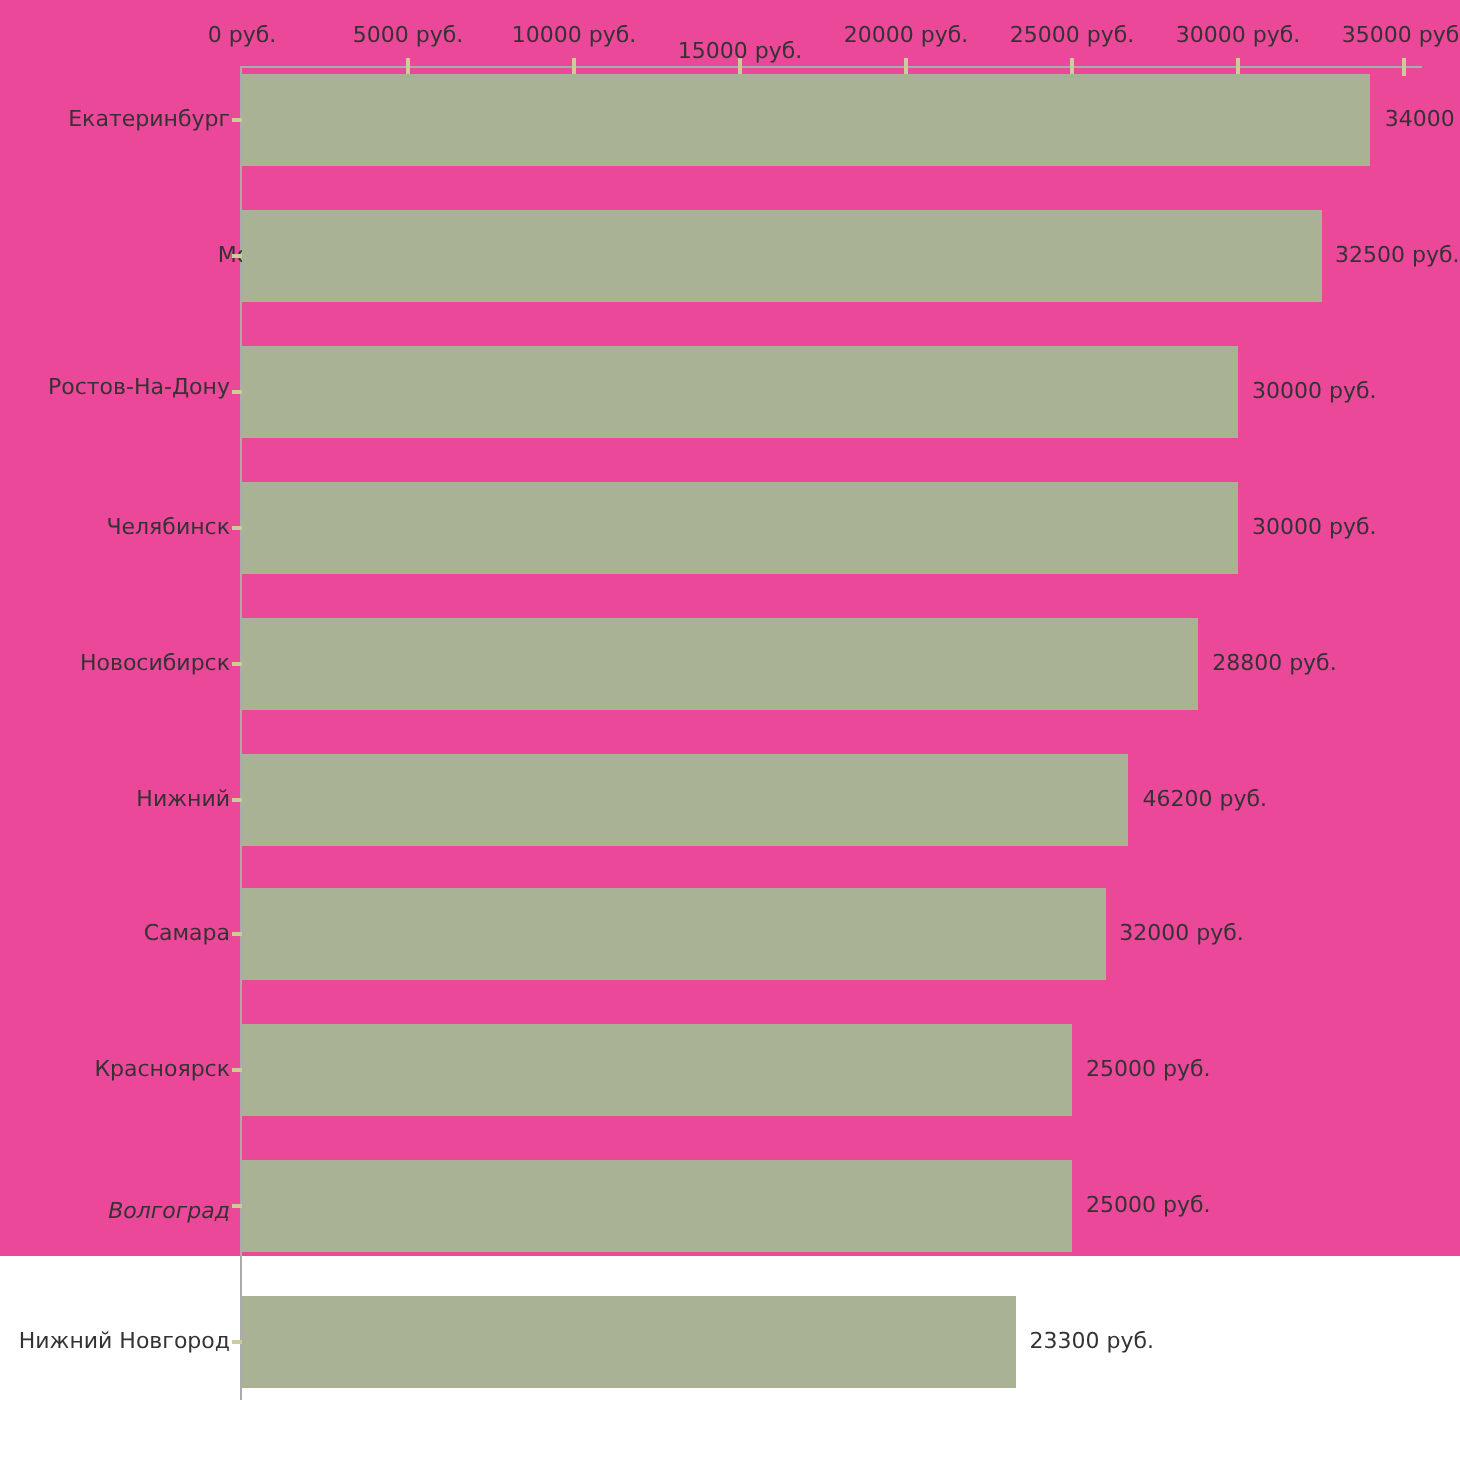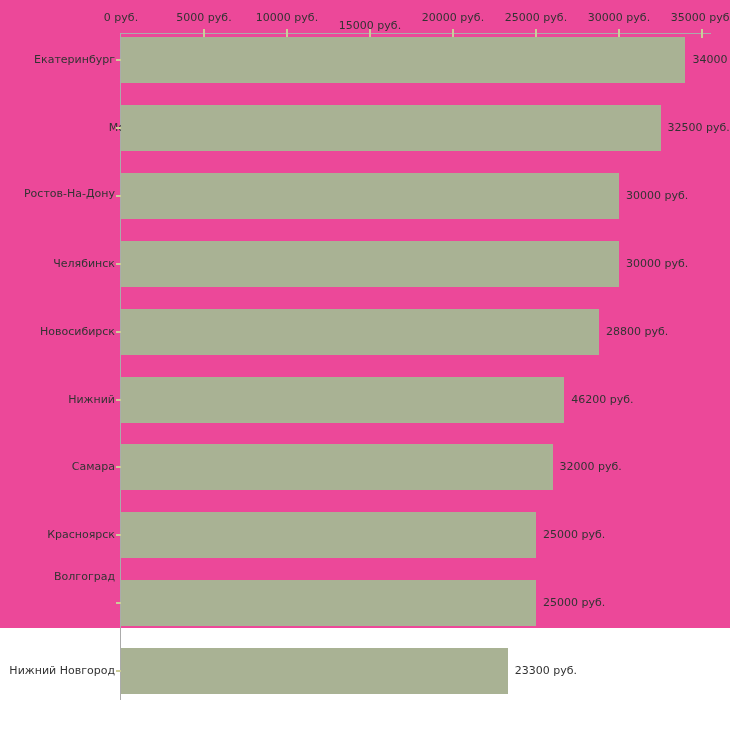--- a/index.html
+++ b/index.html
@@ -115,21 +115,21 @@
       <div class="bar" style="left: 121px; top: 376.5px; width: 443.22px; height: 46px; background: rgb(169, 178, 148);"></div>
       <div class="value-label" style="left: 571.22px; top: 392.5px;">46200 руб.</div>
       <div class="cat-label" style="top: 460.4px;">Самара</div>
       <div class="ytick" style="left: 116px; top: 466.4px; width: 5px;"></div>
       <div class="bar" style="left: 121px; top: 444.4px; width: 431.6px; height: 46px; background: rgb(169, 178, 148);"></div>
       <div class="value-label" style="left: 559.6px; top: 460.4px;">32000 руб.</div>
       <div class="cat-label" style="top: 528.3px;">Красноярск</div>
       <div class="ytick" style="left: 116px; top: 534.3px; width: 5px;"></div>
       <div class="bar" style="left: 121px; top: 512.3px; width: 415px; height: 46px; background: rgb(169, 178, 148);"></div>
       <div class="value-label" style="left: 543px; top: 528.3px;">25000 руб.</div>
-      <div class="cat-label" style="top: 570px;">Волгоград</div>
+      <div class="cat-label" style="top: 599px; font-style: italic;">Волгоград</div>
       <div class="ytick" style="left: 116px; top: 602.2px; width: 5px;"></div>
       <div class="bar" style="left: 121px; top: 580.2px; width: 415px; height: 46px; background: rgb(169, 178, 148);"></div>
       <div class="value-label" style="left: 543px; top: 596.2px;">25000 руб.</div>
       <div class="cat-label" style="top: 664.1px;">Нижний Новгород</div>
       <div class="ytick" style="left: 116px; top: 670.1px; width: 5px;"></div>
       <div class="bar" style="left: 121px; top: 648.1px; width: 386.78px; height: 46px; background: rgb(169, 178, 148);"></div>
       <div class="value-label" style="left: 514.78px; top: 664.1px;">23300 руб.</div>
     </div>
 </div>
 

